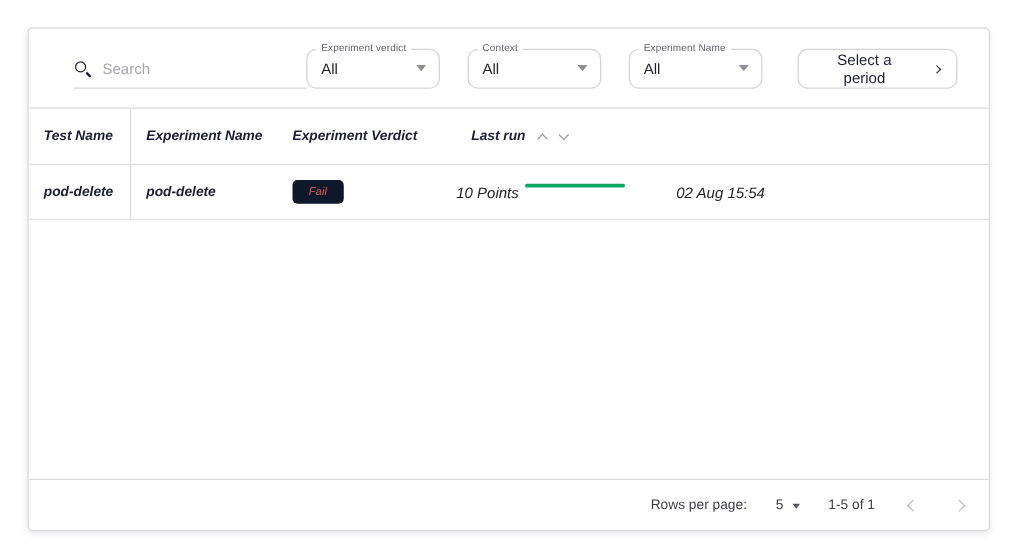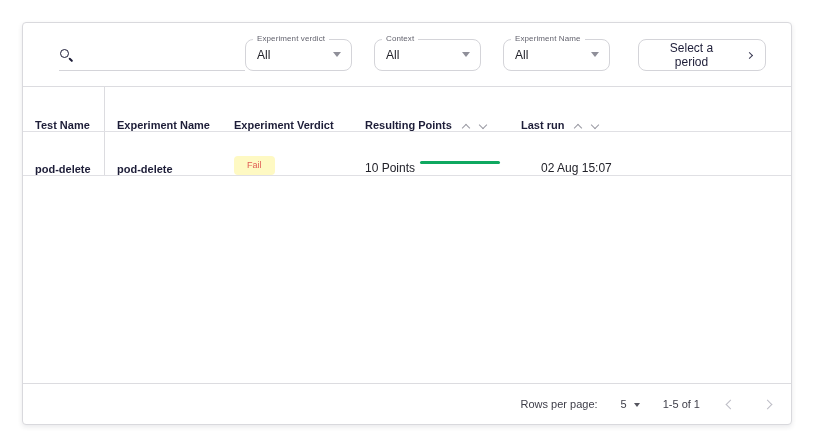--- a/index.html
+++ b/index.html
@@ -55,36 +55,36 @@
     font-size:12px; font-weight:500; color:#1d1d38; cursor:pointer; font-family:inherit;
   }
   .chev-right {
     width:5px; height:5px; border-top:1.7px solid #3a3a52; border-right:1.7px solid #3a3a52;
     transform:rotate(45deg); margin-top:1px;
   }
 
   
   .thead { display:flex; height:45px; flex:none; border-bottom:1px solid #e0e0e4; align-items:stretch; }
   .trow  { display:flex; height:44px; flex:none; border-bottom:1px solid #e0e0e4; align-items:stretch; }
-  .cell { display:flex; align-items:flex-end; padding-left:12px; }
+  .cell { display:flex; align-items:center; padding-left:12px;font-style:italic; }
   .c1 { width:82px; border-right:1px solid #dcdce0; }
   .c2 { width:117px; }
   .c3 { width:131px; }
   .c4 { width:164px; }
   .c5 { width:144px; }
   .c6 { flex:1; padding-left:24px; }
   .th-label { font-size:11px; font-weight:bold; color:#1d1d38; white-space:nowrap; }
   .sort { display:inline-flex; align-items:center; gap:11px; margin-left:11px; }
   .sort-chev { width:6px; height:6px; border-right:1.6px solid #9a9aa3; border-bottom:1.6px solid #9a9aa3; cursor:pointer; }
   .sort-chev.up { transform:rotate(-135deg); margin-top:4px; }
   .sort-chev.down { transform:rotate(45deg); margin-top:-2px; }
 
   .bold-cell { font-size:11px; font-weight:bold; color:#1d1d38; }
   .badge {
-    font-size:9px; color:#e05c55; background:#fef9c3; border-radius:4px;
+    font-size:9px; color:#e05c55; background:#0f172a; border-radius:4px;
     padding:5px 13px; line-height:1; font-weight:500;
   }
   .points { display:flex; flex-direction:row; justify-content:center; gap:5px; }
   .points-text { font-size:12px; color:#22222a; }
   .bar { width:80px; height:3px; border-radius:2px; }
   .bar.green { background:#0fa860; }
   .bar.pink  { background:#f8d6d3; }
   .lastrun { font-size:12px; color:#22222a; }
 
   .spacer { flex:1; }
@@ -106,20 +106,21 @@
   .pg-chev.right { border-right:1.8px solid #bdbdc6; transform:rotate(45deg); }
 </style>
 </head>
 <body>
 
 <div class="card">
 
   <div class="filter-bar">
     <div class="search-box">
       <span class="search-icon"></span>
+      <input class="search-input" type="text" placeholder="Search" style="">
     </div>
 
     <div class="dd-group">
       <div class="dropdown">
         <span class="dd-label">Experiment verdict</span>
         <span class="dd-value">All</span>
         <span class="dd-caret"></span>
       </div>
       <div class="dropdown">
         <span class="dd-label">Context</span>
@@ -142,27 +143,20 @@
   <div class="thead">
     <div class="cell c1">
       <span class="th-label">Test Name</span>
     </div>
     <div class="cell c2">
       <span class="th-label">Experiment Name</span>
     </div>
     <div class="cell c3">
       <span class="th-label">Experiment Verdict</span>
     </div>
-    <div class="cell c5">
-      <span class="th-label">Resulting Points</span>
-      <span class="sort">
-        <span class="sort-chev up"></span>
-        <span class="sort-chev down"></span>
-      </span>
-    </div>
     <div class="cell c6">
       <span class="th-label">Last run</span>
       <span class="sort">
         <span class="sort-chev up"></span>
         <span class="sort-chev down"></span>
       </span>
     </div>
   </div>
 
   <div class="trow">
@@ -175,21 +169,21 @@
     <div class="cell c3">
       <span class="badge">Fail</span>
     </div>
     <div class="cell c4">
       <span class="points">
         <span class="points-text">10 Points</span>
         <span class="bar green"></span>
       </span>
     </div>
     <div class="cell c6">
-      <span class="lastrun">02 Aug 15:07</span>
+      <span class="lastrun">02 Aug 15:54</span>
     </div>
   </div>
 
   <div class="spacer"></div>
 
   <div class="footer">
     <span>Rows per page:</span>
     <span class="rows-select">
       <span>5</span>
       <span class="rows-caret"></span>

